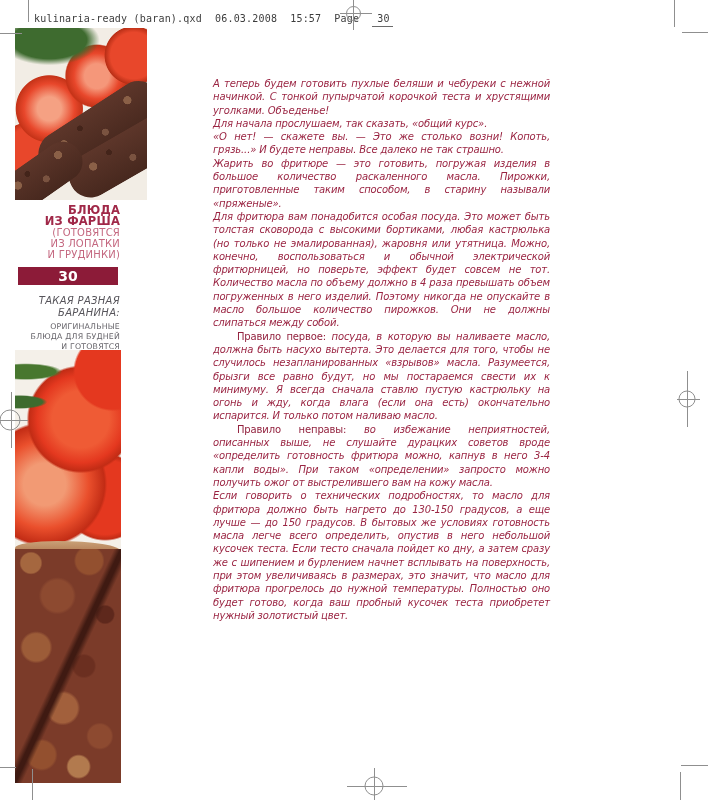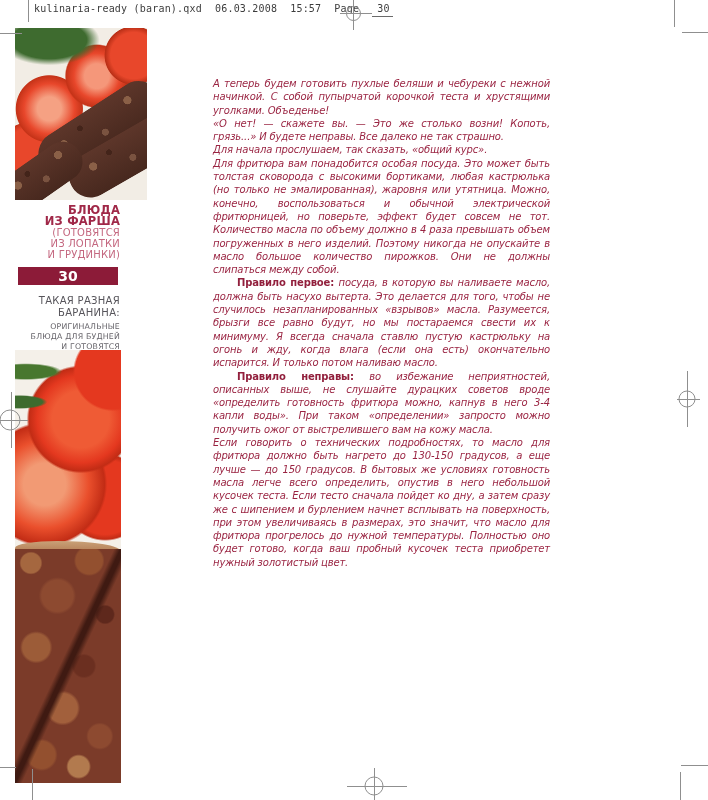--- a/index.html
+++ b/index.html
@@ -1,20 +1,20 @@
 <!DOCTYPE html>
 <html lang="ru"><head>
 <meta charset="utf-8">
 <style>
   html,body{margin:0;padding:0;background:#fff;}
   #canvas{position:relative;width:708px;height:800px;background:#ffffff;overflow:hidden;
           font-family:"DejaVu Sans",sans-serif;}
 
   
-  .hdr{position:absolute;left:34px;top:3px;height:14px;white-space:pre;
+  .hdr{position:absolute;left:34px;top:13px;height:14px;white-space:pre;
        font-family:"DejaVu Sans Mono","Liberation Mono",monospace;
        font-size:10px;color:#3c3c3c;letter-spacing:.2px;}
   .hdr span{margin-right:13px;}
   .hdr .pgnum{margin-right:0;border-bottom:1px solid #6a6a6a;padding:0 3px 2px 5px;}
 
   
   svg.marks{position:absolute;left:0;top:0;z-index:6;}
   svg.marks line{stroke:#8f8f8f;stroke-width:1;}
   svg.marks circle{stroke:#8f8f8f;stroke-width:1;fill:none;}
 
@@ -64,30 +64,30 @@
 
   
   .rubric{position:absolute;left:0;top:205px;width:120px;text-align:right;z-index:3;}
   .rubric .cat{font-weight:bold;font-size:11.5px;line-height:10.5px;color:#a02848;
       white-space:pre-line;letter-spacing:.2px;}
   .rubric .cat-note{margin-top:2px;font-size:10px;line-height:10.8px;color:#c4677f;
       white-space:pre-line;letter-spacing:.2px;text-align:right;}
   .pagebar{margin:7px 2px 0 auto;width:100px;height:18px;background:#8c1b38;
       color:#ffffff;font-weight:bold;font-size:14px;line-height:18px;text-align:center;}
   .rubric .chap{margin-top:10px;font-size:10px;line-height:11.5px;color:#56545a;
-      white-space:pre-line;letter-spacing:.3px;}
+      white-space:pre-line;letter-spacing:.3px;font-style:italic;}
   .rubric .chap-note{margin-top:4px;font-size:7.8px;line-height:9.6px;color:#67656b;
       white-space:pre-line;letter-spacing:.2px;}
 
   
   .article{position:absolute;left:213px;top:77px;width:337px;
       font-size:10px;line-height:13.3px;letter-spacing:-0.15px;
       font-style:italic;color:#9a2442;text-align:justify;}
   .article p{margin:0;}
-  .article b{font-style:normal;font-weight:bold;color:#92203d;padding-left:24px;}
+  .article b{font-style:normal;font-weight:normal;color:#92203d;padding-left:24px;}
 </style>
 </head>
 <body>
 
 <div id="canvas">
 
   <div class="hdr"><span>kulinaria-ready (baran).qxd</span><span>06.03.2008</span><span>15:57</span><span>Page</span><span class="pgnum">30</span></div>
 
   <div class="photo photo-top">
     <div class="kebab k1"></div>
@@ -108,23 +108,24 @@
 И ГРУДИНКИ)</div>
     <div class="pagebar">30</div>
     <div class="chap">ТАКАЯ РАЗНАЯ
 БАРАНИНА:</div>
     <div class="chap-note">ОРИГИНАЛЬНЫЕ
 БЛЮДА ДЛЯ БУДНЕЙ
 И ГОТОВЯТСЯ</div>
   </div>
 
   <div class="article">
-      <p>А теперь будем готовить пухлые беляши и чебуреки с нежной начинкой. С собой пупырчатой корочкой теста и хрустящими уголками. Объеденье!</p>
+      <p>А теперь будем готовить пухлые беляши и чебуреки с нежной начинкой. С тонкой пупырчатой корочкой теста и хрустящими уголками. Объеденье!</p>
+      <p>Для начала прослушаем, так сказать, «общий курс».</p>
       <p>«О нет! — скажете вы. — Это же столько возни! Копоть, грязь...» И будете неправы. Все далеко не так страшно.</p>
-      <p>Для начала прослушаем, так сказать, «общий курс».</p>
+      <p>Жарить во фритюре — это готовить, погружая изделия в большое количество раскаленного масла. Пирожки, приготовленные таким способом, в старину называли «пряженые».</p>
       <p>Для фритюра вам понадобится особая посуда. Это может быть толстая сковорода с высокими бортиками, любая кастрюлька (но только не эмалированная), жаровня или утятница. Можно, конечно, воспользоваться и обычной электрической фритюрницей, но поверьте, эффект будет совсем не тот. Количество масла по объему должно в 4 раза превышать объем погруженных в него изделий. Поэтому никогда не опускайте в масло большое количество пирожков. Они не должны слипаться между собой.</p>
       <p><b>Правило первое: </b>посуда, в которую вы наливаете масло, должна быть насухо вытерта. Это делается для того, чтобы не случилось незапланированных «взрывов» масла. Разумеется, брызги все равно будут, но мы постараемся свести их к минимуму. Я всегда сначала ставлю пустую кастрюльку на огонь и жду, когда влага (если она есть) окончательно испарится. И только потом наливаю масло.</p>
       <p><b>Правило неправы: </b>во избежание неприятностей, описанных выше, не слушайте дурацких советов вроде «определить готовность фритюра можно, капнув в него 3-4 капли воды». При таком «определении» запросто можно получить ожог от выстрелившего вам на кожу масла.</p>
       <p>Если говорить о технических подробностях, то масло для фритюра должно быть нагрето до 130-150 градусов, а еще лучше — до 150 градусов. В бытовых же условиях готовность масла легче всего определить, опустив в него небольшой кусочек теста. Если тесто сначала пойдет ко дну, а затем сразу же с шипением и бурлением начнет всплывать на поверхность, при этом увеличиваясь в размерах, это значит, что масло для фритюра прогрелось до нужной температуры. Полностью оно будет готово, когда ваш пробный кусочек теста приобретет нужный золотистый цвет.</p>
     </div>
 
   <svg class="marks" width="708" height="800">
 
     <line x1="28.5" y1="0" x2="28.5" y2="22"></line>
     <line x1="0" y1="33.5" x2="22" y2="33.5"></line>

